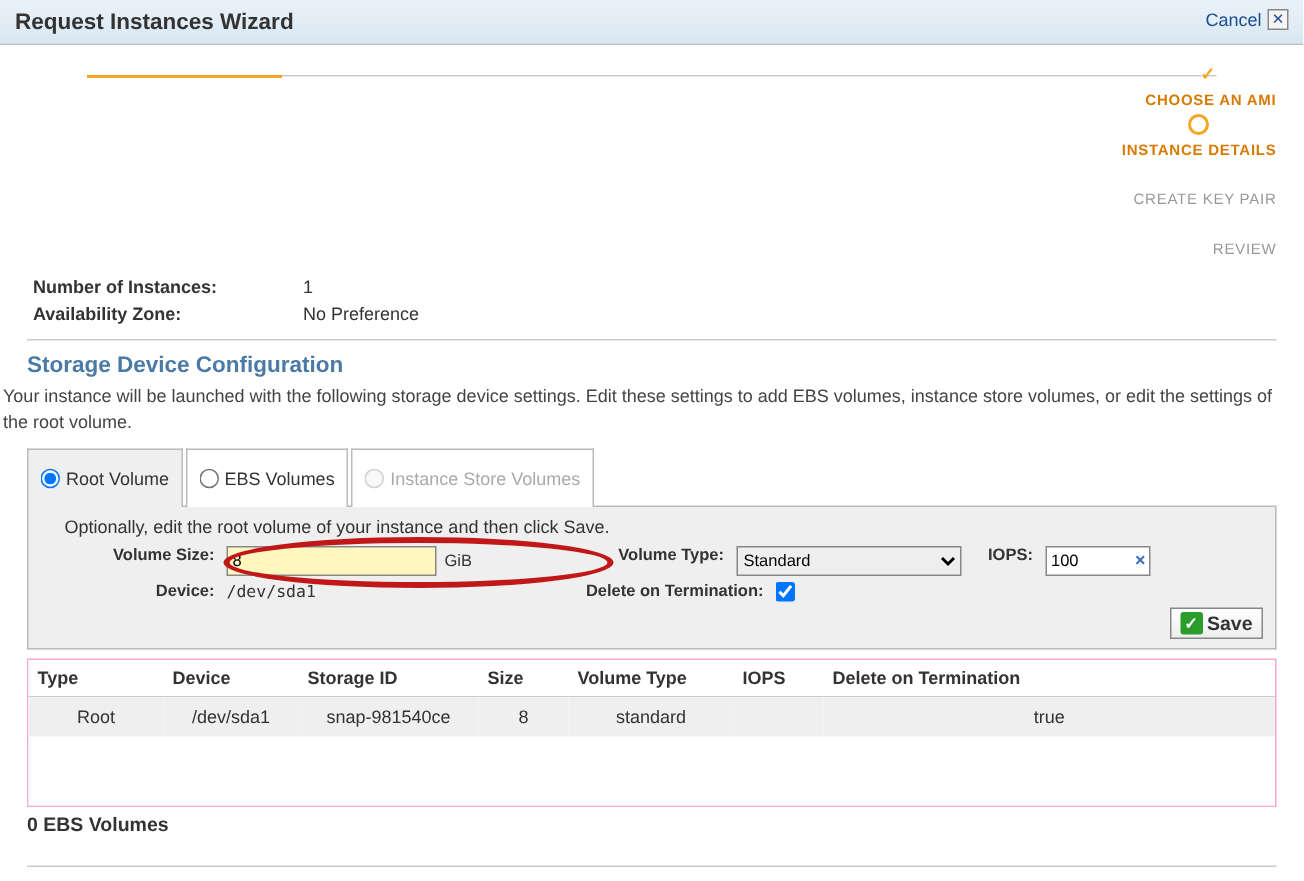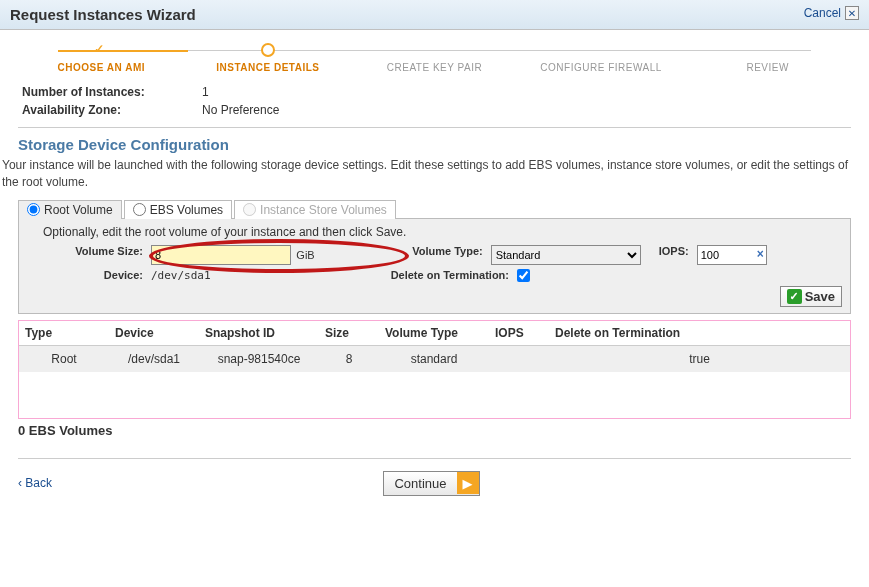--- a/index.html
+++ b/index.html
@@ -1,37 +1,37 @@
 <!DOCTYPE html>
 <html><head>
 <meta charset="utf-8">
 <style>
 * { box-sizing: border-box; margin: 0; padding: 0; }
 body { font-family: Verdana, Arial, sans-serif; font-size: 12px; color: #333; background: #fff; width: 869px; }
 .header { background: linear-gradient(#eaf2f9, #d9e7f2); border-bottom: 1px solid #c0c0c0; padding: 6px 10px; display: flex; justify-content: space-between; align-items: flex-start; }
 .header-title { font-size: 15px; font-weight: bold; color: #333; }
 .cancel-group { display: flex; align-items: center; gap: 4px; color: #1a4d8f; font-size: 12px; }
 .close-x { border: 1px solid #888; width: 14px; height: 14px; display: inline-flex; align-items: center; justify-content: center; font-size: 10px; background: #f5f5f5; cursor: pointer; }
-.steps { display: flex; align-items: flex-end; margin: 10px 18px 12px 18px; position: relative; }
+.steps { display: flex; align-items: flex-end; margin: 10px 18px 12px 18px; position: relative; flex-direction: column; }
 .step-line { position: absolute; top: 10px; left: 40px; right: 40px; height: 1px; background: #ccc; }
 .step-line-done { position: absolute; top: 10px; left: 40px; width: 130px; height: 2px; background: #f5a623; }
 .step { flex: 1; text-align: center; font-size: 10px; letter-spacing: 0.5px; color: #999; position: relative; padding-top: 22px; }
 .step.done { color: #d97a00; font-weight: bold; }
 .step.active { color: #d97a00; font-weight: bold; }
 .step .dot { position: absolute; top: 6px; left: 50%; transform: translateX(-50%); width: 8px; height: 8px; }
 .step.done .dot::before { content: "✓"; color: #f5a623; font-size: 12px; position: absolute; top: -4px; left: -3px; }
 .step.active .dot { width: 14px; height: 14px; border-radius: 50%; background: #fff; border: 2px solid #f5a623; top: 3px; }
 .info-block { margin: 6px 22px 10px 22px; }
 .info-row { display: flex; margin-bottom: 4px; }
 .info-label { font-weight: bold; width: 180px; }
 .divider { border-top: 1px solid #ccc; margin: 0 18px; }
 .section-title { color: #4a7aa5; font-size: 15px; font-weight: bold; margin: 8px 18px 4px 18px; }
 .section-desc { margin: 0 18px 8px 2px; font-size: 12px; color: #444; line-height: 1.4; }
 .tabs { display: flex; border-bottom: 1px solid #bbb; margin: 0 18px; }
-.tab { border: 1px solid #bbb; border-bottom: none; padding: 2px 8px; margin-right: 2px; background: #fff; font-size: 12px; display: flex; align-items: center; gap: 4px; cursor: pointer; position: relative; top: 1px; }
+.tab { border: 1px solid #bbb; border-bottom: none; padding: 12px 8px; margin-right: 2px; background: #fff; font-size: 12px; display: flex; gap: 4px; cursor: pointer; position: relative; top: 1px; }
 .tab input[type=radio] { margin: 0; }
 .tab.active { background: #efefef; }
 .tab.disabled { color: #aaa; }
 .panel { background: #efefef; border: 1px solid #bbb; border-top: none; margin: 0 18px; padding: 6px 8px 6px 24px; }
 .hint { font-size: 12px; margin-bottom: 6px; }
 .form-row { display: flex; gap: 8px; margin: 4px 0; }
 .fl { font-weight: bold; font-size: 11px; text-align: right; }
 .vol-size-wrap { position: relative; }
 .circle-annot { position: absolute; border: 4px solid #c01818; border-radius: 50%/50%; width: 260px; height: 34px; left: -2px; top: -6px; pointer-events: none; }
 input.num { width: 140px; height: 20px; border: 1px solid #888; background: #fff7c0; padding: 1px 3px; font-size: 11px; }
@@ -67,21 +67,20 @@
     <span class="close-x">✕</span>
   </div>
 </div>
 
 <div class="steps">
   <div class="step-line"></div>
   <div class="step-line-done"></div>
   <div class="step done"><span class="dot"></span><span>CHOOSE AN AMI</span></div>
   <div class="step active"><span class="dot"></span><span>INSTANCE DETAILS</span></div>
   <div class="step"><span>CREATE KEY PAIR</span></div>
-  <div class="step"><span>CONFIGURE FIREWALL</span></div>
   <div class="step"><span>REVIEW</span></div>
 </div>
 
 <div class="info-block">
   <div class="info-row">
     <div class="info-label">Number of Instances:</div>
     <div>1</div>
   </div>
   <div class="info-row">
     <div class="info-label">Availability Zone:</div>
@@ -148,21 +147,21 @@
         <col style="width:120px">
         <col style="width:60px">
         <col style="width:110px">
         <col style="width:60px">
         <col>
       </colgroup>
     <thead>
         <tr>
       <th>Type</th>
       <th>Device</th>
-      <th>Snapshot ID</th>
+      <th>Storage ID</th>
       <th>Size</th>
       <th>Volume Type</th>
       <th>IOPS</th>
       <th>Delete on Termination</th>
     </tr>
       </thead>
   </table>
   <div class="table-body-area">
     <table>
       <colgroup>

